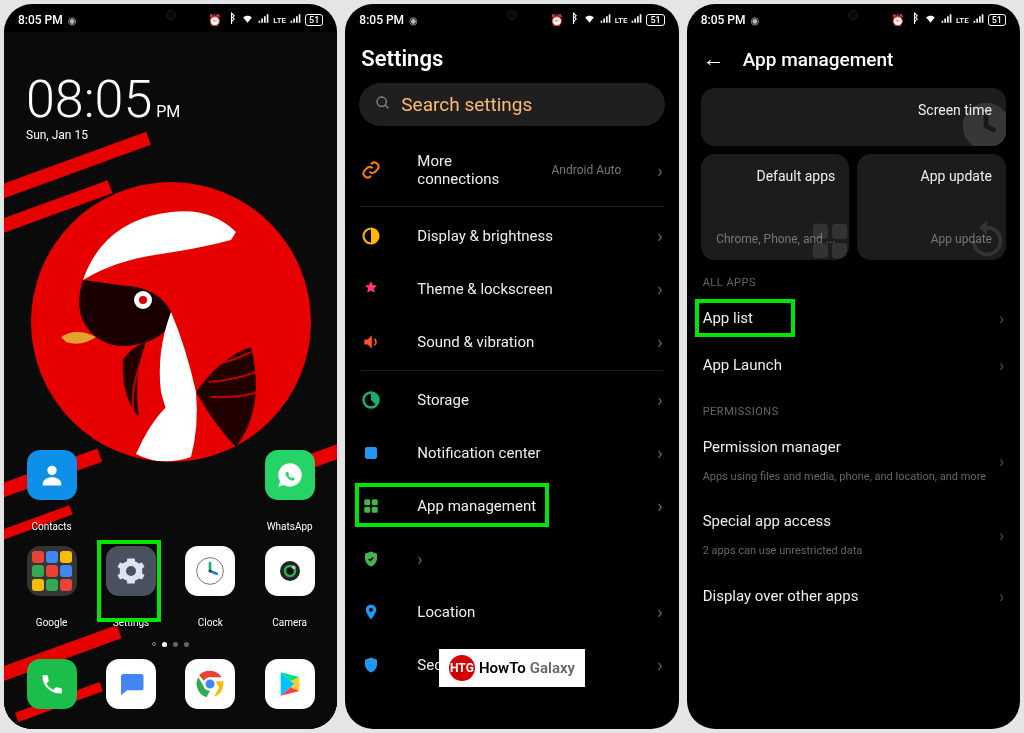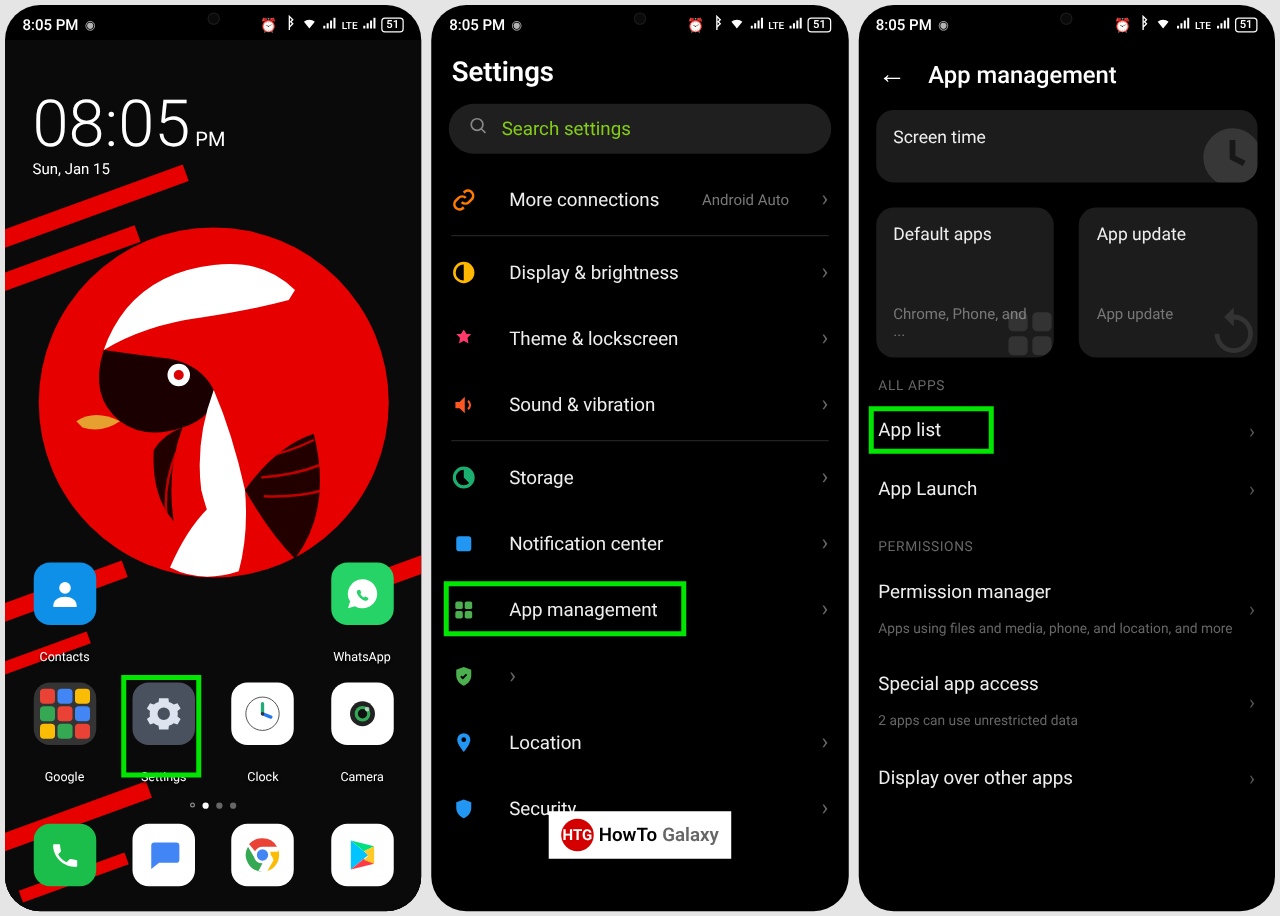--- a/index.html
+++ b/index.html
@@ -167,29 +167,29 @@
     padding: 14px 16px 12px;
   }
   .search-box {
     margin: 0 14px 10px;
     background: #1f1f1f;
     border-radius: 22px;
     display: flex;
     align-items: center;
     padding: 10px 16px;
     gap: 10px;
-    color: #84cc16;
-    font-size: 15px;
+    color: #fdba74;
+    font-size: 19px;
   }
   .settings-list { flex: 1; overflow: hidden; }
   .settings-item {
     display: flex;
     align-items: center;
     padding: 16px 16px;
-    gap: 26px;
+    gap: 36px;
     position: relative;
   }
   .settings-item .item-icon {
     width: 20px;
     height: 20px;
     display: flex;
     align-items: center;
     justify-content: center;
     flex-shrink: 0;
   }
@@ -212,21 +212,22 @@
     display: flex;
     align-items: center;
     gap: 18px;
     padding: 14px 16px 16px;
   }
   .back-header .title { font-size: 19px; font-weight: 500; }
   .card-grid {
     padding: 0 14px;
     display: grid;
     grid-template-columns: 1fr 1fr;
-    gap: 20px;
+    gap: 8px;
+    text-align: right;
   }
   .card {
     background: #1c1c1c;
     border-radius: 14px;
     padding: 14px;
     min-height: 58px;
     position: relative;
     overflow: hidden;
   }
   .card.wide { grid-column: 1 / -1; }

